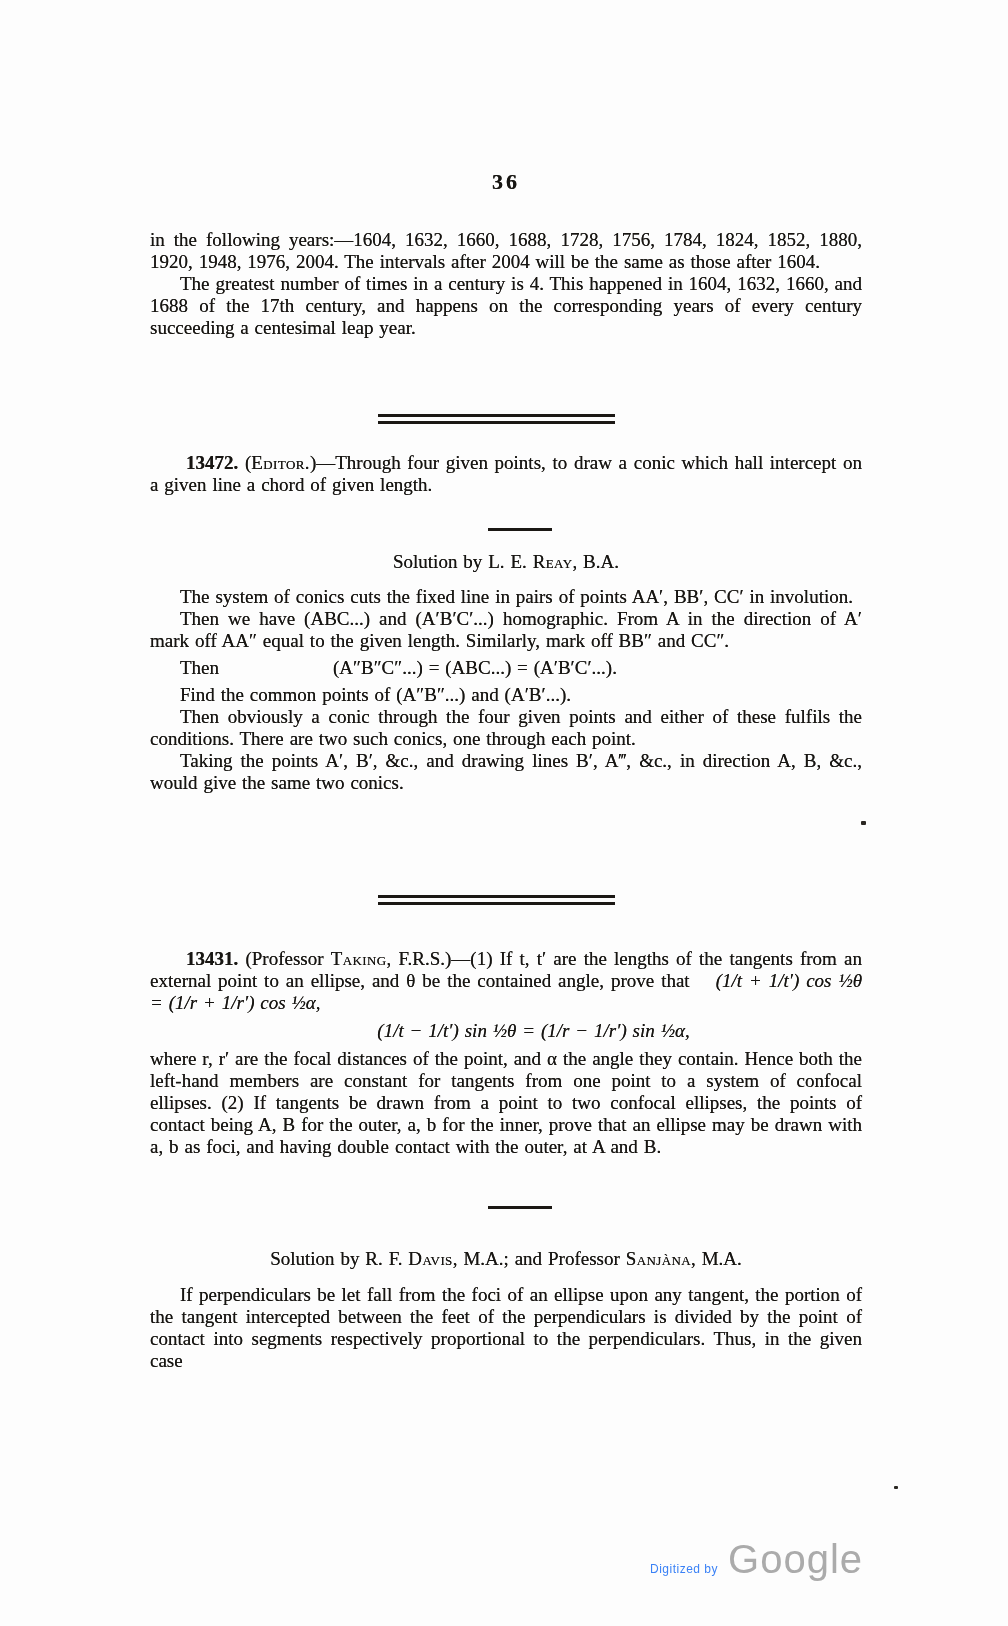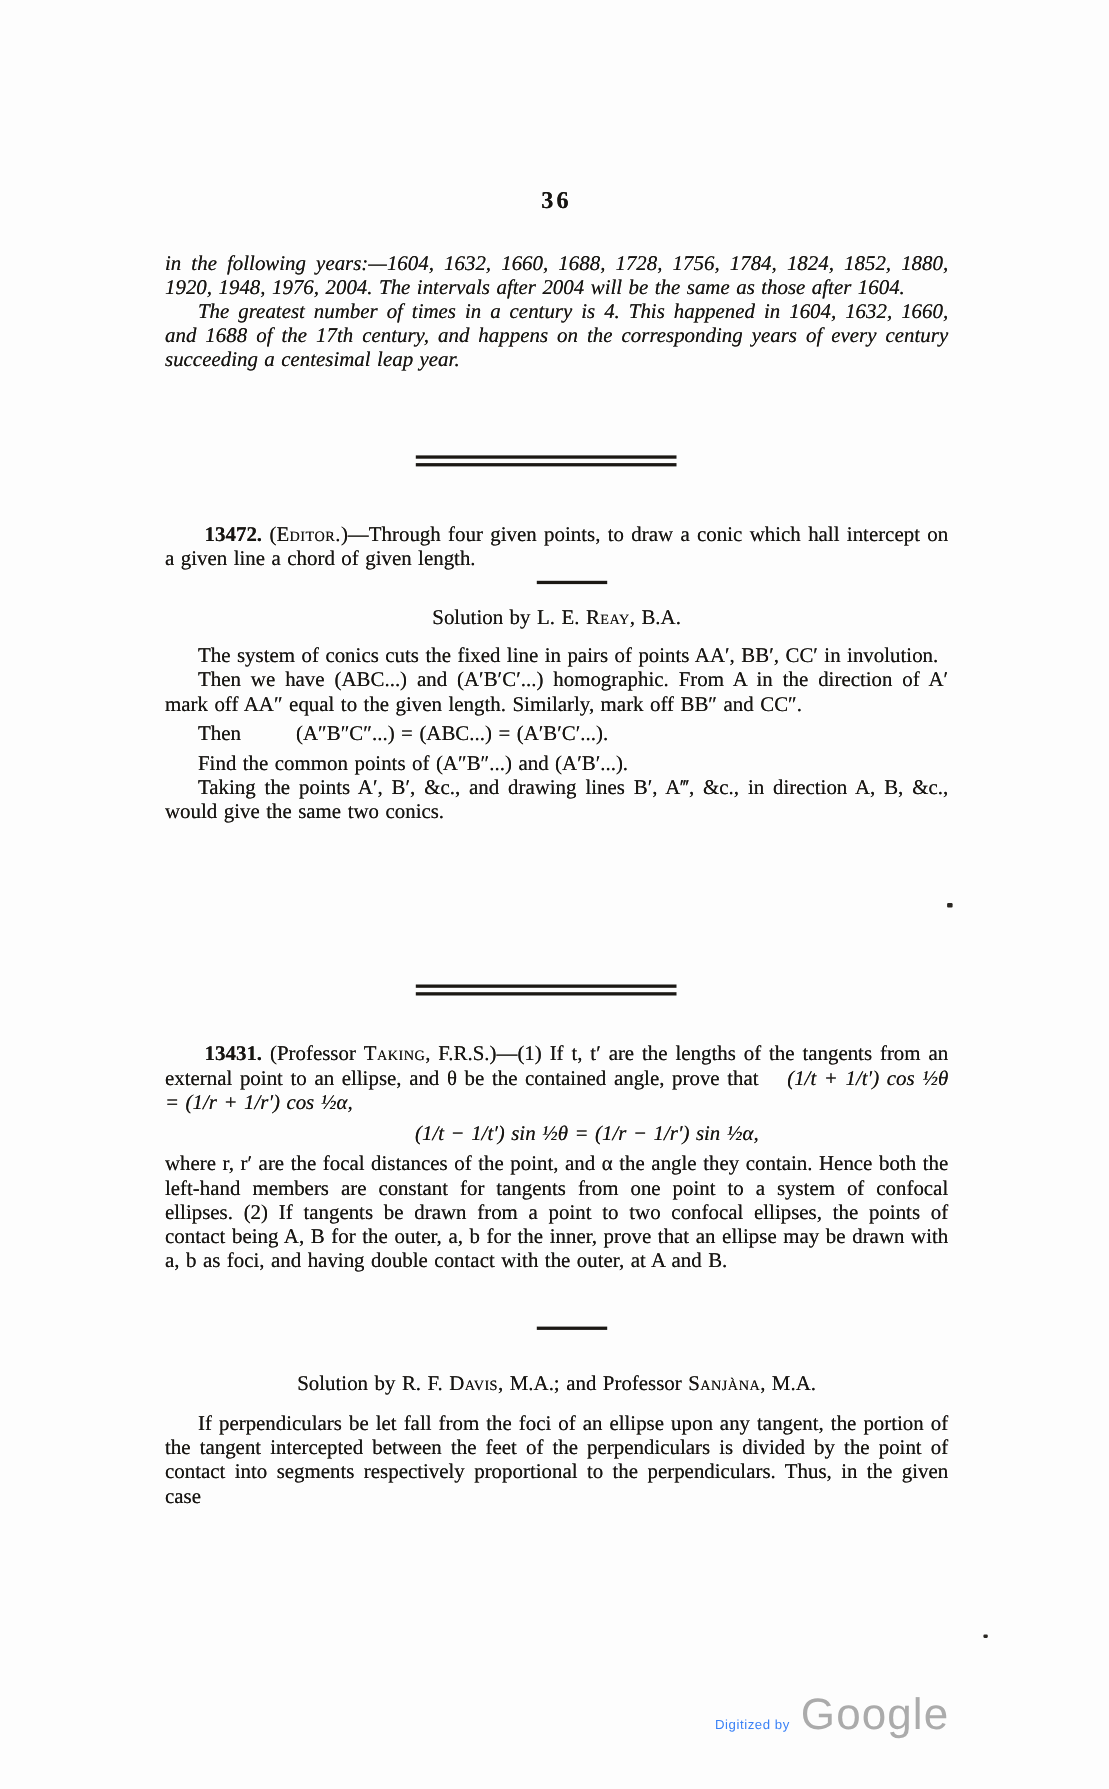--- a/index.html
+++ b/index.html
@@ -28,21 +28,21 @@
   }
   .dbl-rule{
     height:4px;
     border-top:3px solid #1b1814;
     border-bottom:3px solid #1b1814;
   }
   .short-rule{height:3px;background:#1b1814;}
   .byline{text-align:center;}
   .eqline{margin:5px 0 5px 0;}
   .then-label{padding-left:30px;}
-  .then-eq{margin-left:50px;}
+  .then-eq{margin-left:114px;}
   .eq-center{text-align:center;padding-left:55px;margin:6px 0 6px 0;}
   .eq-left{padding-left:38px;margin-top:7px;}
   .prove-eq{margin-left:26px;}
   .speck{position:absolute;background:#2a2722;border-radius:1px;}
   .watermark{
     display:flex;align-items:baseline;gap:10px;
     text-shadow:none;word-spacing:normal;
   }
   .wm-pre{
     font-family:"Liberation Sans","DejaVu Sans",sans-serif;
@@ -53,46 +53,47 @@
     font-size:40px;color:#ababab;letter-spacing:1px;
   }
 </style>
 </head>
 <body>
 
 <div class="page">
 
   <div class="abs col pageno" style="top:165px;">36</div>
 
-  <div class="abs col" style="top:229px;font-style:italic;">
+  <div class="abs col" style="top:229px;">
     <p class="j">in the following years:—1604, 1632, 1660, 1688, 1728, 1756, 1784, 1824, 1852, 1880, 1920, 1948, 1976, 2004. The intervals after 2004 will be the same as those after 1604.</p>
     <p class="j ind">The greatest number of times in a century is 4. This happened in 1604, 1632, 1660, and 1688 of the 17th century, and happens on the corresponding years of every century succeeding a centesimal leap year.</p>
   </div>
 
   <div class="abs dbl-rule" style="top:414px;left:378px;width:237px;"></div>
 
-  <div class="abs col" style="top:476px;">
+  <div class="abs col" style="top:452px;">
     <p class="j" style="text-indent:36px;">
       <span class="b">13472.</span><span> (</span><span class="sc">Editor.</span><span>)</span><span>—Through four given points, to draw a conic which hall intercept on a given line a chord of given length.</span>
     </p>
   </div>
 
   <div class="abs short-rule" style="top:528px;left:488px;width:64px;"></div>
 
   <div class="abs col byline" style="top:551px;">
     <span class="it">Solution by </span><span>L. E. </span><span class="sc">Reay</span><span>, B.A.</span>
   </div>
 
   <div class="abs col" style="top:586px;">
     <p class="j ind">The system of conics cuts the fixed line in pairs of points AA′, BB′, CC′ in involution.</p>
     <p class="j ind">Then we have (ABC...) and (A′B′C′...) homographic. From A in the direction of A′ mark off AA″ equal to the given length. Similarly, mark off BB″ and CC″.</p>
     <div class="eqline">
       <span class="then-label">Then</span><span class="then-eq">(A″B″C″...) = (ABC...) = (A′B′C′...).</span>
     </div>
     <p class="j ind">Find the common points of (A″B″...) and (A′B′...).</p>
+    <p class="j ind">Then obviously a conic through the four given points and either of these fulfils the conditions. There are two such conics, one through each point.</p>
     <p class="j ind">Taking the points A′, B′, &amp;c., and drawing lines B′, A‴, &amp;c., in direction A, B, &amp;c., would give the same two conics.</p>
   </div>
 
   <div class="abs dbl-rule" style="top:895px;left:378px;width:237px;"></div>
 
   <div class="abs col" style="top:948px;">
     <p class="j" style="text-indent:36px;">
       <span class="b">13431.</span><span> (Professor </span><span class="sc">Taking</span><span>, F.R.S.)</span><span>—(1) If t, t′ are the lengths of the tangents from an external point to an ellipse, and θ be the contained angle, prove that</span><span class="math prove-eq">(1/t + 1/t′) cos ½θ = (1/r + 1/r′) cos ½α,</span>
     </p>
     <div class="eq-center math">(1/t − 1/t′) sin ½θ = (1/r − 1/r′) sin ½α,</div>

